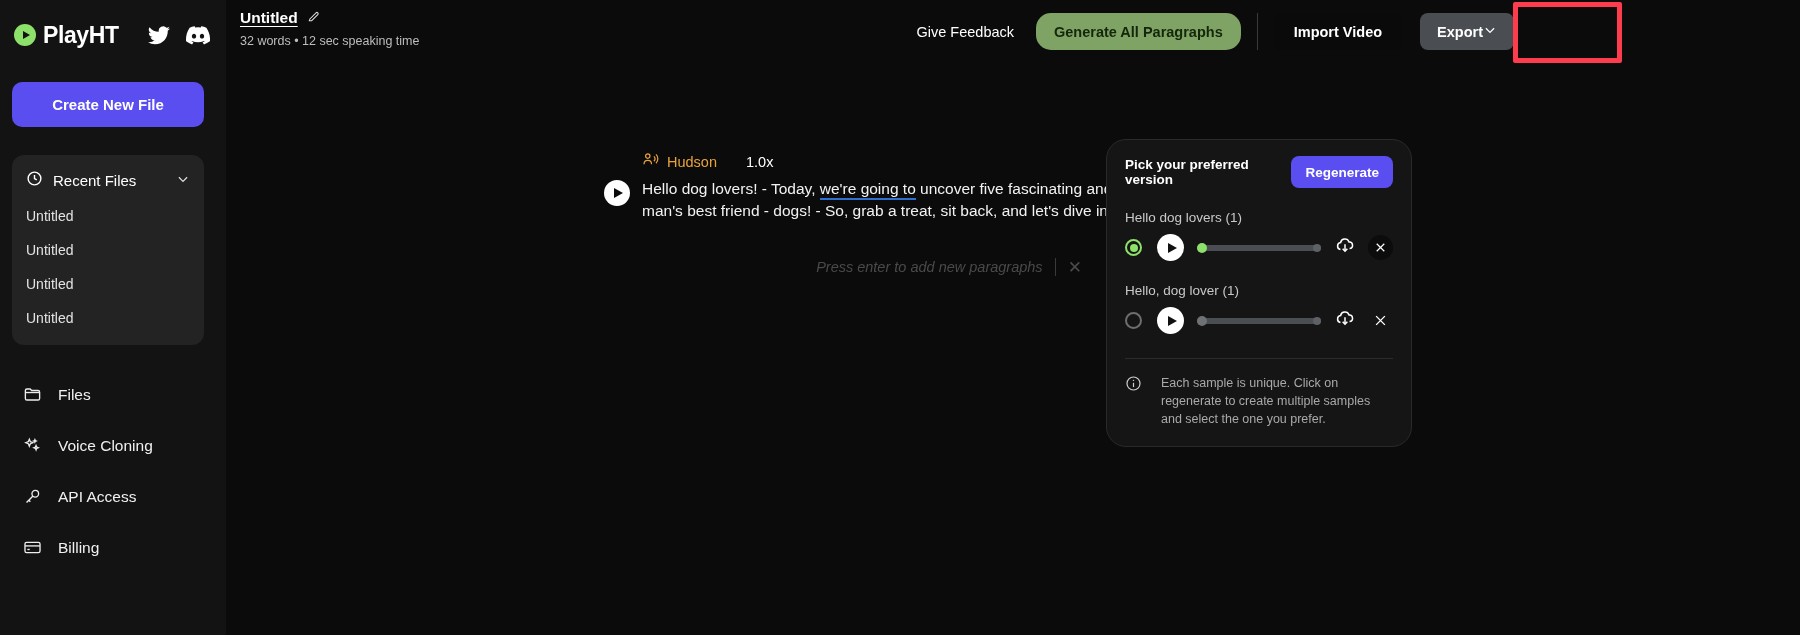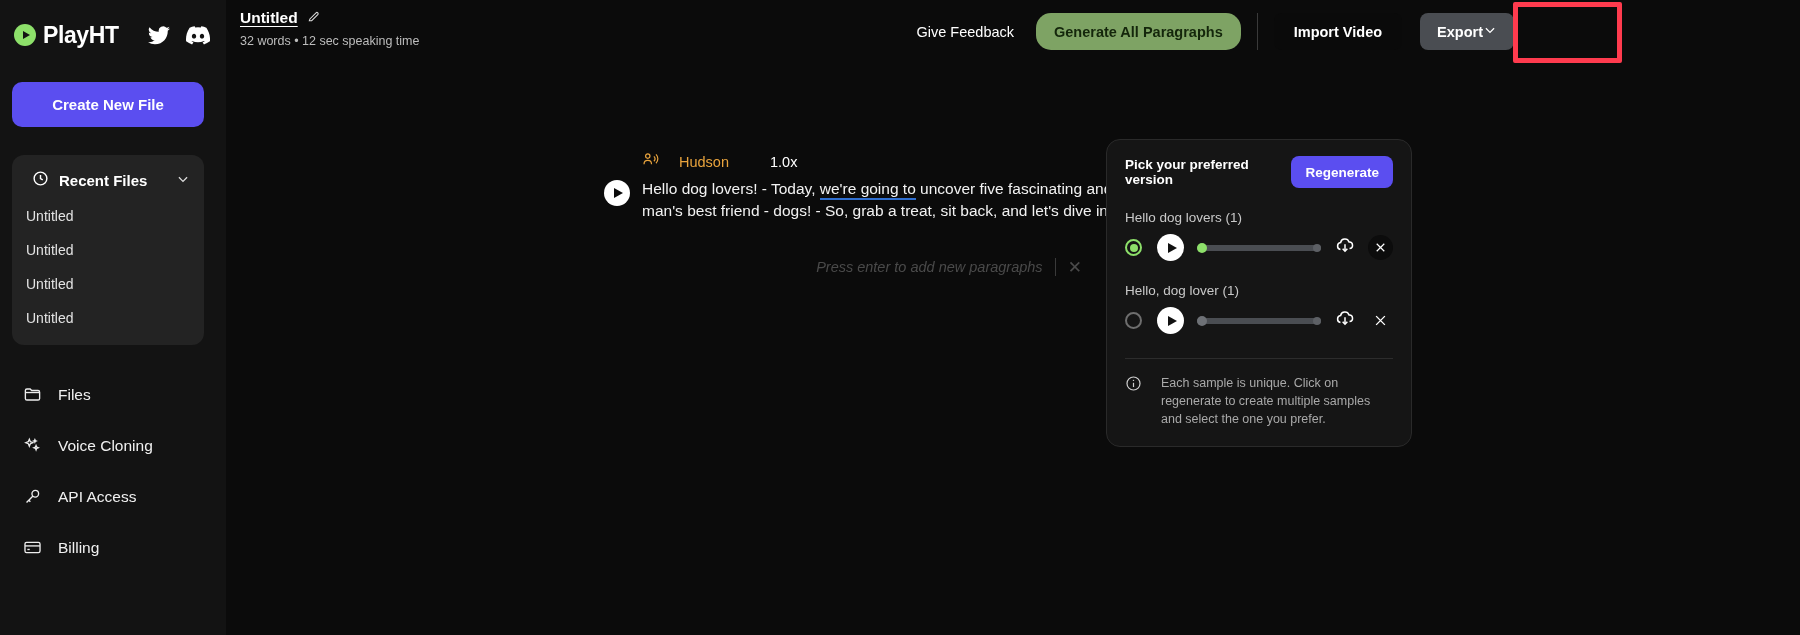--- a/index.html
+++ b/index.html
@@ -36,22 +36,22 @@
     background:#5b4ef0; color:#fff; font-size:15px; font-weight:bold;
     display:flex; align-items:center; justify-content:center; cursor:pointer;
     border:none; width:192px;
   }
 
   .recent-card {
     margin:28px 12px 0 12px; width:192px; background:#232323;
     border-radius:12px; padding:6px 0 10px 0;
   }
   .recent-head {
-    display:flex; align-items:center; gap:10px; padding:9px 14px 9px 20px;
-    font-size:15px; font-weight:bold; cursor:pointer;
+    display:flex; align-items:center; gap:10px; padding:9px 14px 9px 14px;
+    font-size:15px; font-weight:normal; cursor:pointer;
   }
   .recent-head .chev { margin-left:auto; }
   .recent-item {
     padding:9px 14px; font-size:14px; color:#e3e3e3; cursor:pointer;
   }
 
   .nav-list { margin-top:24px; }
   .nav-item {
     display:flex; align-items:center; gap:16px; height:51px;
     padding-left:22px; font-size:15.5px; color:#f0f0f0; cursor:pointer;
@@ -95,21 +95,21 @@
     border-radius:8px; cursor:pointer; border:none;
   }
   .hl-box {
     position:absolute; border:5px solid #ff3b4e; border-radius:2px;
     pointer-events:none;
   }
 
   
   #editor { position:relative; }
   .para-block { position:absolute; left:378px; top:89px; width:690px; }
-  .voice-row { display:flex; align-items:center; gap:12px; margin-left:38px; }
+  .voice-row { display:flex; align-items:center; gap:0; margin-left:38px; }
   .voice-name { color:#e8a33d; font-size:14.5px; margin-left:8px; }
   .speed { font-size:14.5px; color:#ffffff; margin-left:29px; font-weight:500;}
   .text-row { display:flex; align-items:flex-start; margin-top:7px; gap:12px; }
   .play-circle {
     width:26px;height:26px;border-radius:50%;background:#fff;flex:0 0 26px;
     display:flex;align-items:center;justify-content:center; cursor:pointer;
     margin-top:2px;
   }
   .play-circle .tri {
     width:0;height:0;border-left:9px solid #0b0b0b;
@@ -127,21 +127,21 @@
     position:absolute; left:378px; top:195px; width:690px;
     display:flex; align-items:center; justify-content:center; gap:12px;
   }
   .add-hint { font-size:14.5px; font-style:italic; color:#4a4a4a; }
   .add-div { width:1px; height:18px; background:#3a3a3a; }
   .add-x { color:#4a4a4a; font-size:17px; cursor:pointer; line-height:1; }
 
   
   #panel {
     position:absolute; left:880px; top:76px; width:306px;
-    background:#151515; border:1px solid #2a2a2a; border-radius:14px;
+    background:#151515; border:1px solid #2a2a2a; border-radius:20px;
     padding:16px 18px 18px 18px;
   }
   .panel-head { display:flex; align-items:center; }
   .panel-title { font-size:13.5px; font-weight:bold; color:#ffffff; }
   .regen-btn {
     margin-left:auto; background:#5b4ef0; color:#fff; font-size:13.5px;
     font-weight:bold; border-radius:8px; height:32px; padding:0 14px;
     display:flex; align-items:center; cursor:pointer; border:none;
   }
   .ver { margin-top:22px; }

